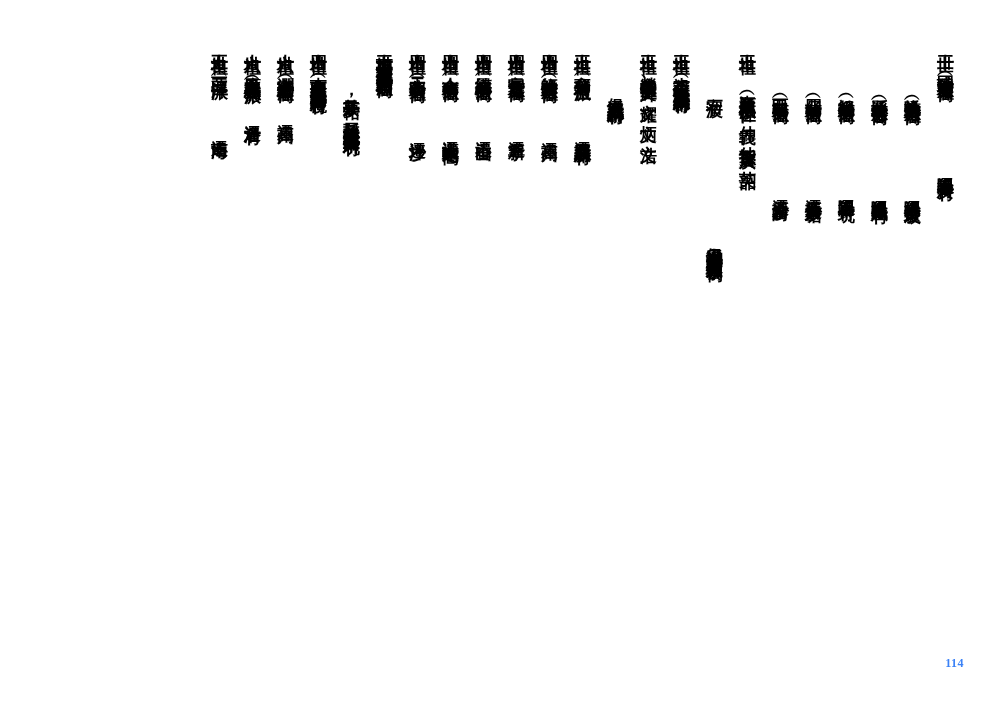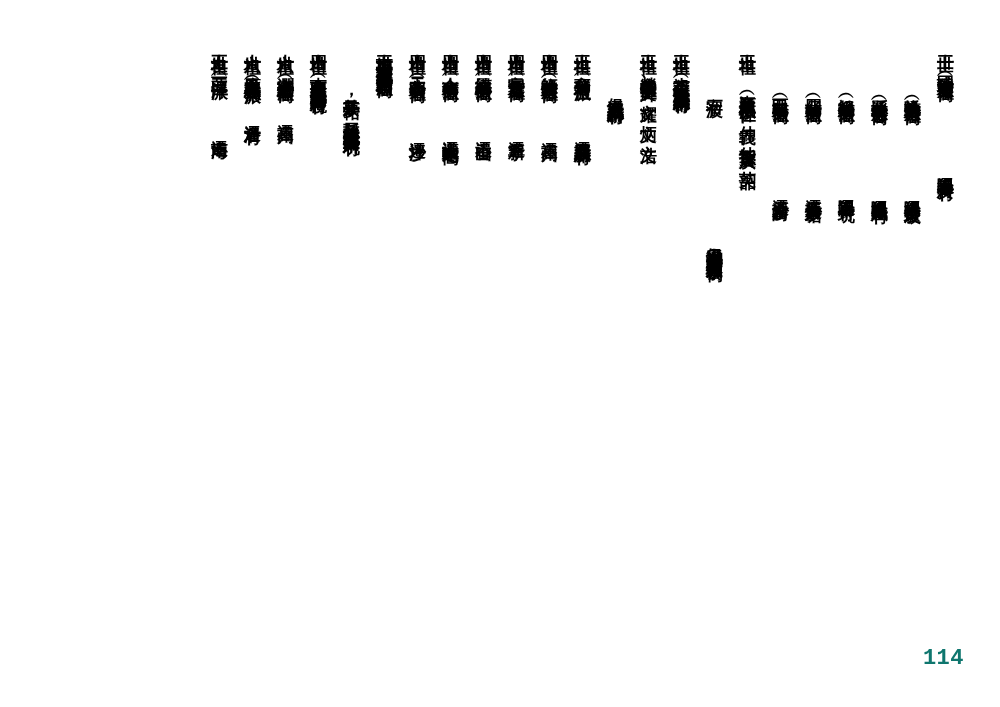--- a/index.html
+++ b/index.html
@@ -52,25 +52,25 @@
   }
 
   
   .ind-0  { padding-top: 0px; }
   .ind-2  { padding-top: 45px; }
 
   #page-number {
     position: absolute;
     right: 36px;
     bottom: 36px;
-    font-family: Liberation Mono, monospace;
+    font-family: Liberation Serif, serif;
     font-weight: 700;
-    font-size: 22px;
+    font-size: 12px;
     letter-spacing: 0.5px;
-    color: #0f766e;
+    color: #3b82f6;
   }
 </style>
 </head>
 <body>
 
 <div id="page">
   <div id="columns">
     <div class="col ind-0">十三世　國瑞翁（應雷祖裔）　　　　　遷陽春安得村</div>
     <div class="col ind-2">晚嬌公（應雷祖裔）　　　　　遷陽春黃慶坡</div>
     <div class="col ind-2">縣通公（應雷公裔）　　　　　遷陽春鳳凰村</div>

